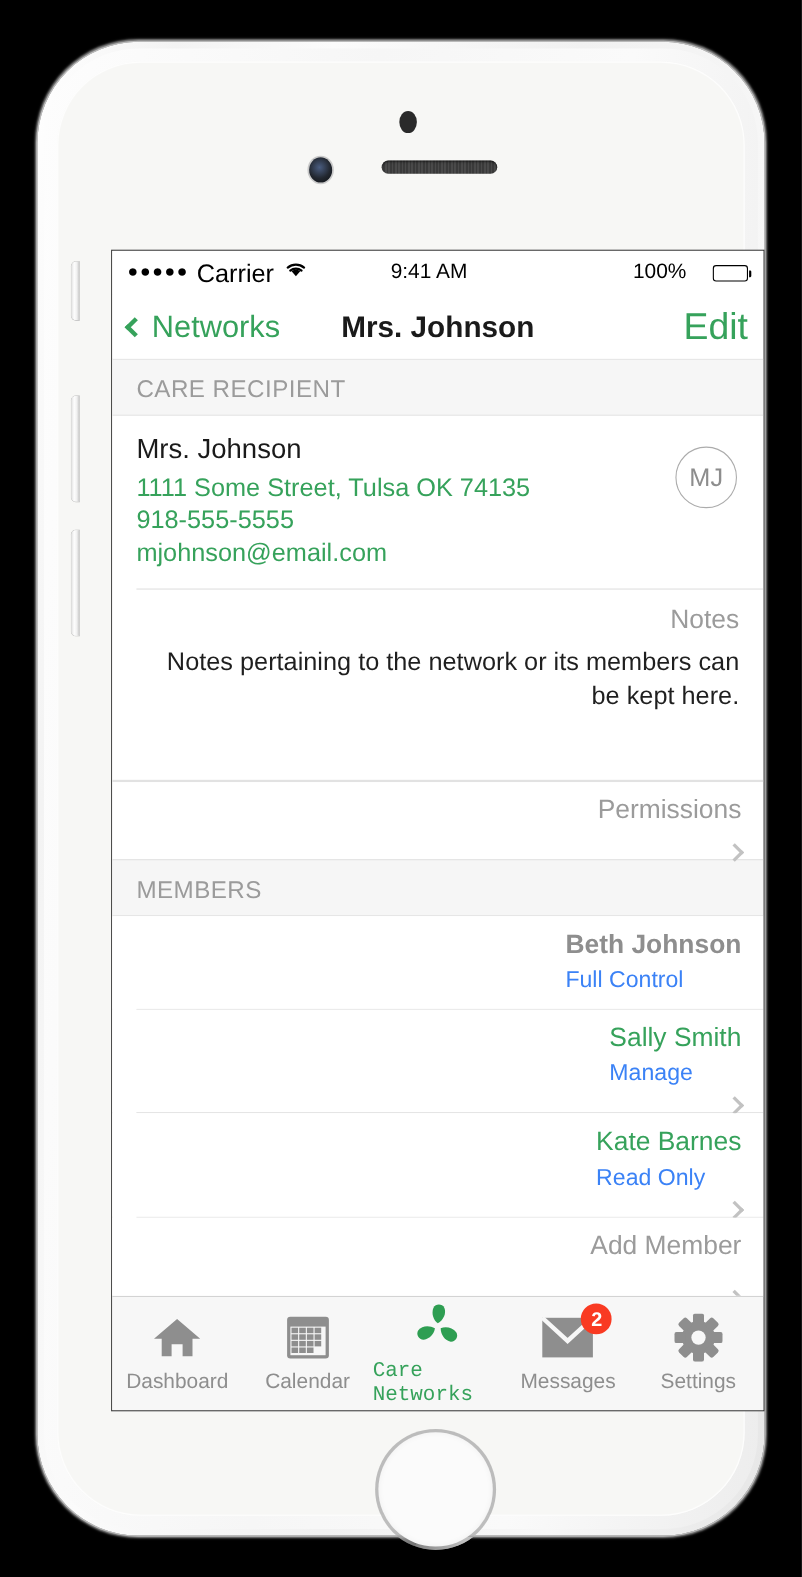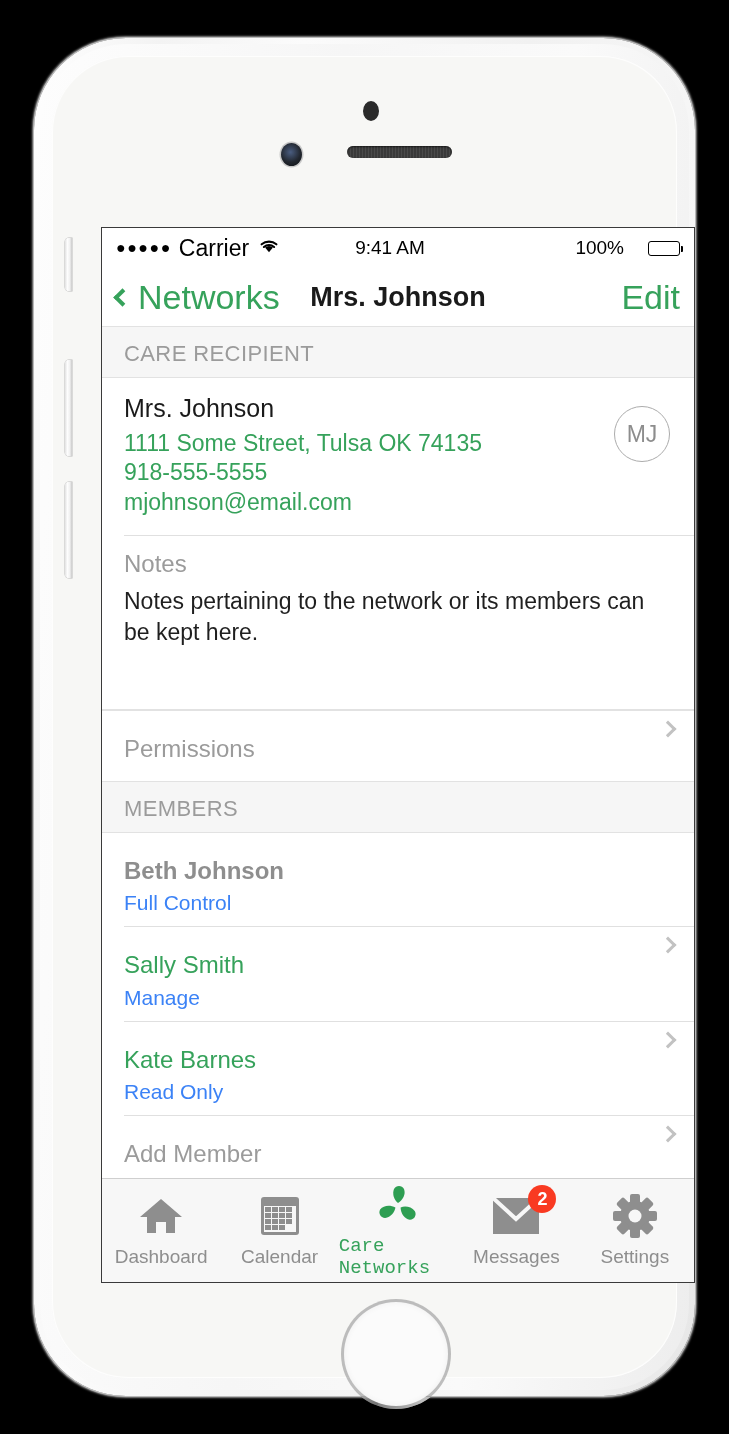--- a/index.html
+++ b/index.html
@@ -160,21 +160,21 @@
     align-items: center;
     padding: 0 14px;
     background: #ffffff;
     position: relative;
   }
   .nav-back {
     display: flex;
     align-items: center;
     gap: 9px;
     color: #36a25b;
-    font-size: 34px;
+    font-size: 28px;
     cursor: pointer;
     z-index: 1;
   }
   .chev-back {
     display: block;
     width: 13px; height: 13px;
     border-left: 4.5px solid #36a25b;
     border-bottom: 4.5px solid #36a25b;
     transform: rotate(45deg);
     margin-top: 0px;
@@ -244,43 +244,44 @@
     justify-content: center;
     font-size: 23px;
     color: #8d8d8d;
     flex: none;
     margin-top: 12px;
     margin-right: 4px;
   }
 
   .divider { height: 1px; background: #e0e0e0; margin-left: 22px; }
 
-  .notes-block { padding: 14px 22px 20px 22px; }
+  .notes-block { padding: 14px 22px 20px 22px; text-align: right; }
   .notes-label {
     font-size: 24px;
     color: #9b9b9b;
     margin-bottom: 8px;
   }
   .notes-body {
     font-size: 23px;
     color: #1f1f1f;
     line-height: 1.32;
   }
   .notes-spacer { height: 42px; }
 
   .gap { height: 24px; background: #f6f6f6; border-top: 1px solid #e2e2e2; border-bottom: 1px solid #e2e2e2; }
 
   .row {
     background: #fff;
     display: flex;
-    align-items: flex-start;
-    padding: 12px 20px 0 22px;
+    align-items: flex-end;
+    padding: 0 20px 0 22px;
     min-height: 66px;
     cursor: pointer;
     position: relative;
+    flex-direction: column;
   }
   .row-stack { flex: 1; padding: 11px 0; }
   .row-title { font-size: 24px; line-height: 1.22; }
   .row-sub { font-size: 21px; color: #3b82f6; margin-top: 6px; }
   .row-title.muted { color: #9b9b9b; }
   .row-title.green  { color: #36a25b; }
   .row-title.gray-bold { color: #8e8e8e; font-weight: bold; }
 
   .chev-right {
     width: 12px; height: 12px;

